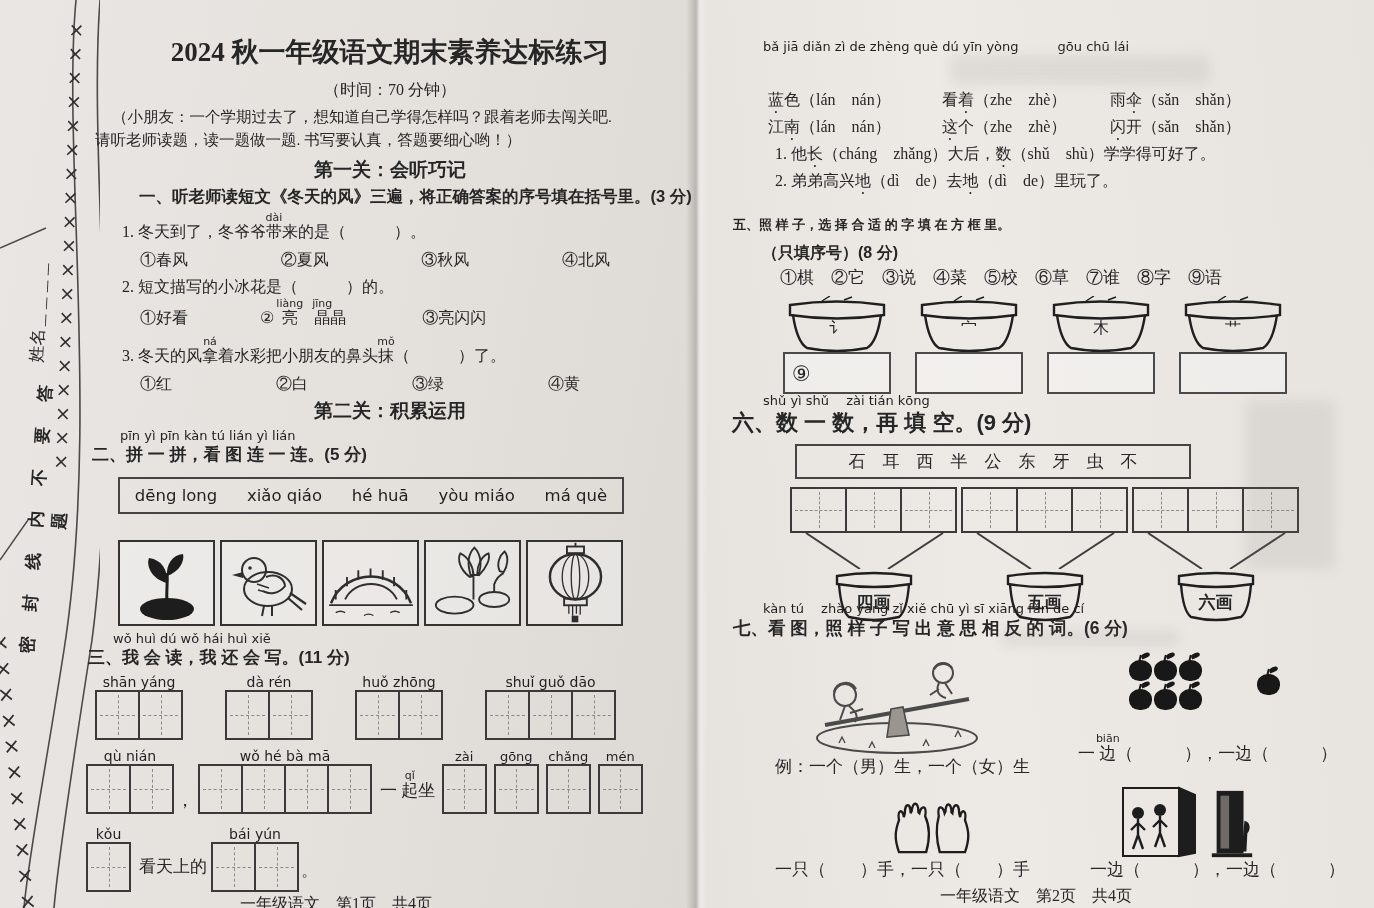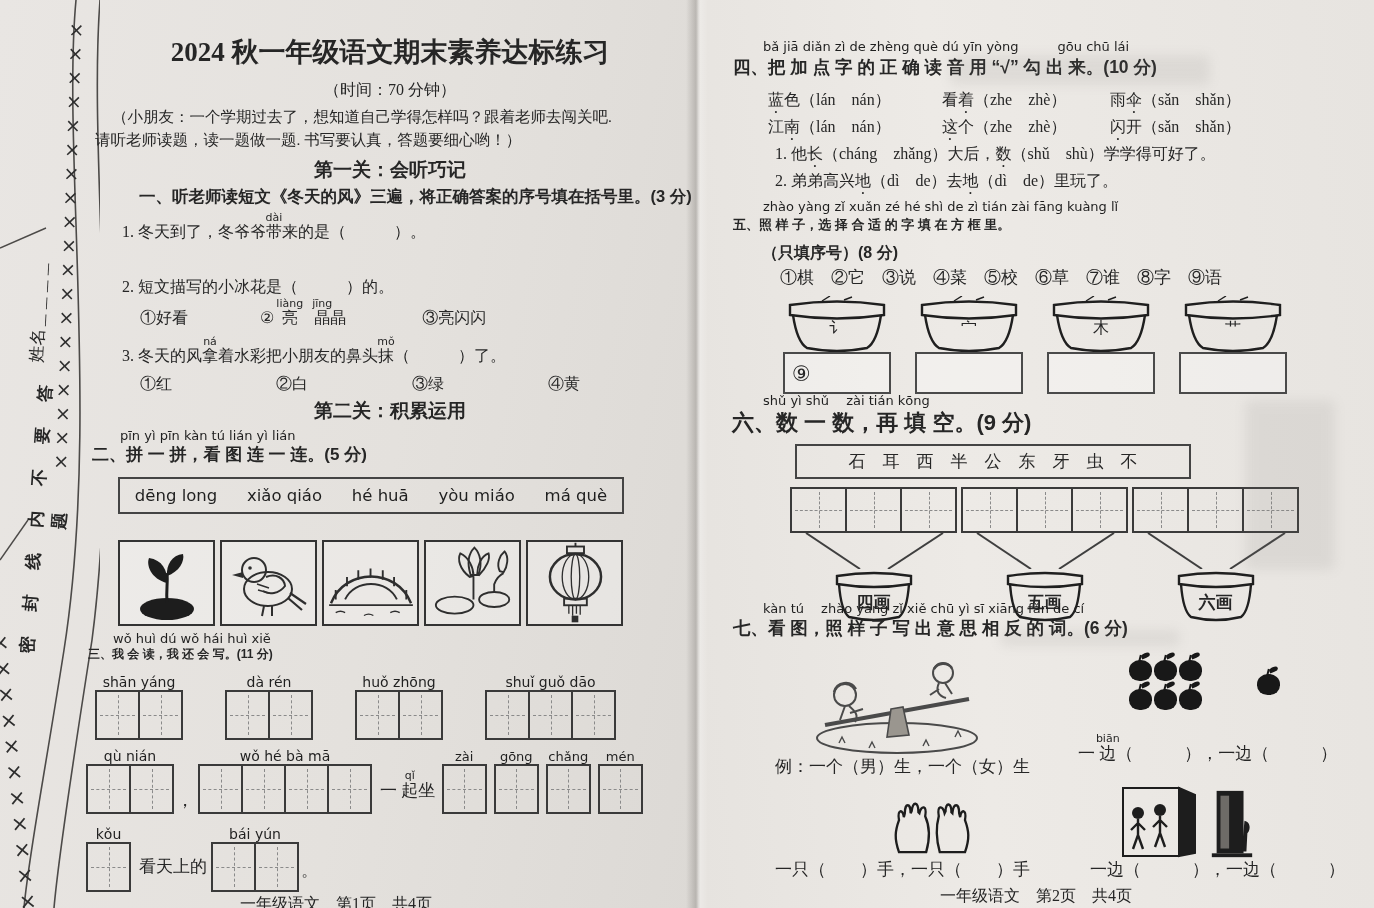--- a/index.html
+++ b/index.html
@@ -62,20 +62,26 @@
   <div class="abs hd" style="left:100px;top:34px;width:580px;text-align:center;font-size:27px;font-family:'Liberation Serif',serif;">2024 秋一年级语文期末素养达标练习</div>
   <div class="abs cn" style="left:100px;top:80px;width:580px;text-align:center;font-size:16px;">（时间：70 分钟）</div>
   <div class="abs cn" style="left:112px;top:107px;width:575px;font-size:15.5px;">（小朋友：一个学期过去了，想知道自己学得怎样吗？跟着老师去闯关吧.</div>
   <div class="abs cn" style="left:95px;top:130px;width:585px;font-size:15.5px;">请听老师读题，读一题做一题. 书写要认真，答题要细心哟！）</div>
   <div class="abs hd" style="left:100px;top:157px;width:580px;text-align:center;font-size:19px;">第一关：会听巧记</div>
 
   <div class="abs hd" style="left:97px;top:186px;width:592px;font-size:16.5px;margin-left:42px;">一、听老师读短文《冬天的风》三遍，将正确答案的序号填在括号里。(3 分)</div>
   <div class="abs cn" style="left:122px;top:212px;font-size:16px;">
     <span>1. 冬天到了，冬爷爷</span><ruby><span>带</span><rt>dài</rt></ruby><span>来的是（　　　）。</span>
   </div>
+  <div class="abs cn" style="left:140px;top:250px;width:470px;display:flex;justify-content:space-between;font-size:16px;">
+    <span>①春风</span>
+    <span>②夏风</span>
+    <span>③秋风</span>
+    <span>④北风</span>
+  </div>
   <div class="abs cn" style="left:122px;top:277px;font-size:16px;">2. 短文描写的小冰花是（　　　）的。</div>
   <div class="abs cn" style="left:140px;top:298px;font-size:16px;">
     <span>①好看</span>
     <span style="margin-left:68px;"><span>②</span> <ruby><span>亮</span><rt>liàng</rt></ruby>　<ruby><span>晶</span><rt>jīng</rt></ruby><span>晶</span></span>
     <span style="margin-left:72px;">③亮闪闪</span>
   </div>
   <div class="abs cn" style="left:122px;top:336px;font-size:16px;">
     <span>3. 冬天的风</span><ruby><span>拿</span><rt>ná</rt></ruby><span>着水彩把小朋友的鼻头</span><ruby><span>抹</span><rt>mǒ</rt></ruby><span>（　　　）了。</span>
   </div>
   <div class="abs cn" style="left:140px;top:374px;width:440px;display:flex;justify-content:space-between;font-size:16px;">
@@ -145,21 +151,21 @@
           <ellipse cx="48" cy="36" rx="14" ry="24" stroke-width="1.4"></ellipse>
           <ellipse cx="48" cy="36" rx="4.5" ry="24" stroke-width="1.4"></ellipse>
           <rect x="36" y="59" width="24" height="7" stroke-width="2"></rect>
           <path d="M41 66 L41 75 M45 66 L45 77 M49 66 L49 75 M53 66 L53 76" stroke-width="1.4"></path>
           <rect x="44" y="77" width="7" height="7" fill="#2e2e2e" stroke="none"></rect>
         </svg>
     </div>
   </div>
 
   <div class="abs py" style="left:113px;top:631px;font-size:13px;">wǒ huì dú   wǒ hái huì xiě</div>
-  <div class="abs hd" style="left:88px;top:646px;font-size:12px;">三、我 会 读，我 还 会 写。(11 分)</div>
+  <div class="abs hd" style="left:88px;top:646px;font-size:17px;">三、我 会 读，我 还 会 写。(11 分)</div>
 
   <div class="abs" style="left:86px;top:748px;display:flex;align-items:flex-end;">
     <div class="bgroup">
       <span class="py" style="font-size:14px">qù  nián</span>
       <span class="tian">
           <span class="cell"></span>
           <span class="cell"></span>
         </span>
     </div>
     <span class="cn" style="font-size:18px;margin:0 4px 2px 2px;">，</span>
@@ -249,31 +255,29 @@
           <span class="cell"></span>
           <span class="cell"></span>
         </span>
     </div>
     <span class="cn" style="font-size:17px;margin:0 0 10px 2px;">。</span>
   </div>
 
   <div class="abs cn" style="left:240px;top:894px;font-size:16px;">一年级语文　第1页　共4页</div>
 
   <div class="abs py" style="left:763px;top:38px;font-size:13px;">bǎ jiā diǎn zì de zhèng què dú yīn yòng　　　gōu chū lái</div>
-  <div class="abs hd" style="left:733px;top:55px;font-size:17.5px;">四、把 加 点 字 的 正 确 读 音 用 “√” 勾 出 来。(10 分)</div>
   <div class="abs cn" style="left:768px;top:90px;font-size:16px;"><span class="dot-under">蓝</span><span>色（lán　nán）</span></div>
   <div class="abs cn" style="left:942px;top:90px;font-size:16px;"><span>看</span><span class="dot-under">着</span><span>（zhe　zhè）</span></div>
   <div class="abs cn" style="left:1110px;top:90px;font-size:16px;"><span>雨</span><span class="dot-under">伞</span><span>（sǎn　shǎn）</span></div>
   <div class="abs cn" style="left:768px;top:117px;font-size:16px;"><span>江</span><span class="dot-under">南</span><span>（lán　nán）</span></div>
   <div class="abs cn" style="left:942px;top:117px;font-size:16px;"><span class="dot-under">这</span><span>个（zhe　zhè）</span></div>
   <div class="abs cn" style="left:1110px;top:117px;font-size:16px;"><span class="dot-under">闪</span><span>开（sǎn　shǎn）</span></div>
   <div class="abs cn" style="left:775px;top:144px;font-size:16px;"><span>1. 他</span><span class="dot-under">长</span><span>（cháng　zhǎng）大后，</span><span class="dot-under">数</span><span>（shǔ　shù）学学得可好了。</span></div>
   <div class="abs cn" style="left:775px;top:171px;font-size:16px;"><span>2. 弟弟高兴</span><span class="dot-under">地</span><span>（dì　de）去</span><span class="dot-under">地</span><span>（dì　de）里玩了。</span></div>
 
-  <div class="abs py" style="left:763px;top:199px;font-size:13px;">zhào yàng zǐ   xuǎn zé hé shì de zì tián zài fāng kuàng  lǐ</div>
   <div class="abs hd" style="left:733px;top:216px;font-size:13px;">五、照 样 子，选 择 合 适 的 字 填 在 方 框 里。</div>
   <div class="abs hd" style="left:762px;top:243px;font-size:16px;">（只填序号）(8 分)</div>
   <div class="abs cn" style="left:780px;top:266px;font-size:17px;">①棋　②它　③说　④菜　⑤校　⑥草　⑦谁　⑧字　⑨语</div>
 
   <div class="abs" style="left:782px;top:296px;display:flex;gap:22px;">
     <div class="bgroup" style="position:relative;">
       <div style="position:relative;width:110px;height:56px;">
         <svg width="110" height="56" viewBox="0 0 110 56" fill="none" stroke="#1f1f1f" stroke-width="2.4">
             <path d="M8 9 Q55 2 102 9 L102 19 Q55 26 8 19 Z"></path>
             <path d="M11 19 Q15 46 25 52 Q55 58 85 52 Q95 46 99 19"></path>

